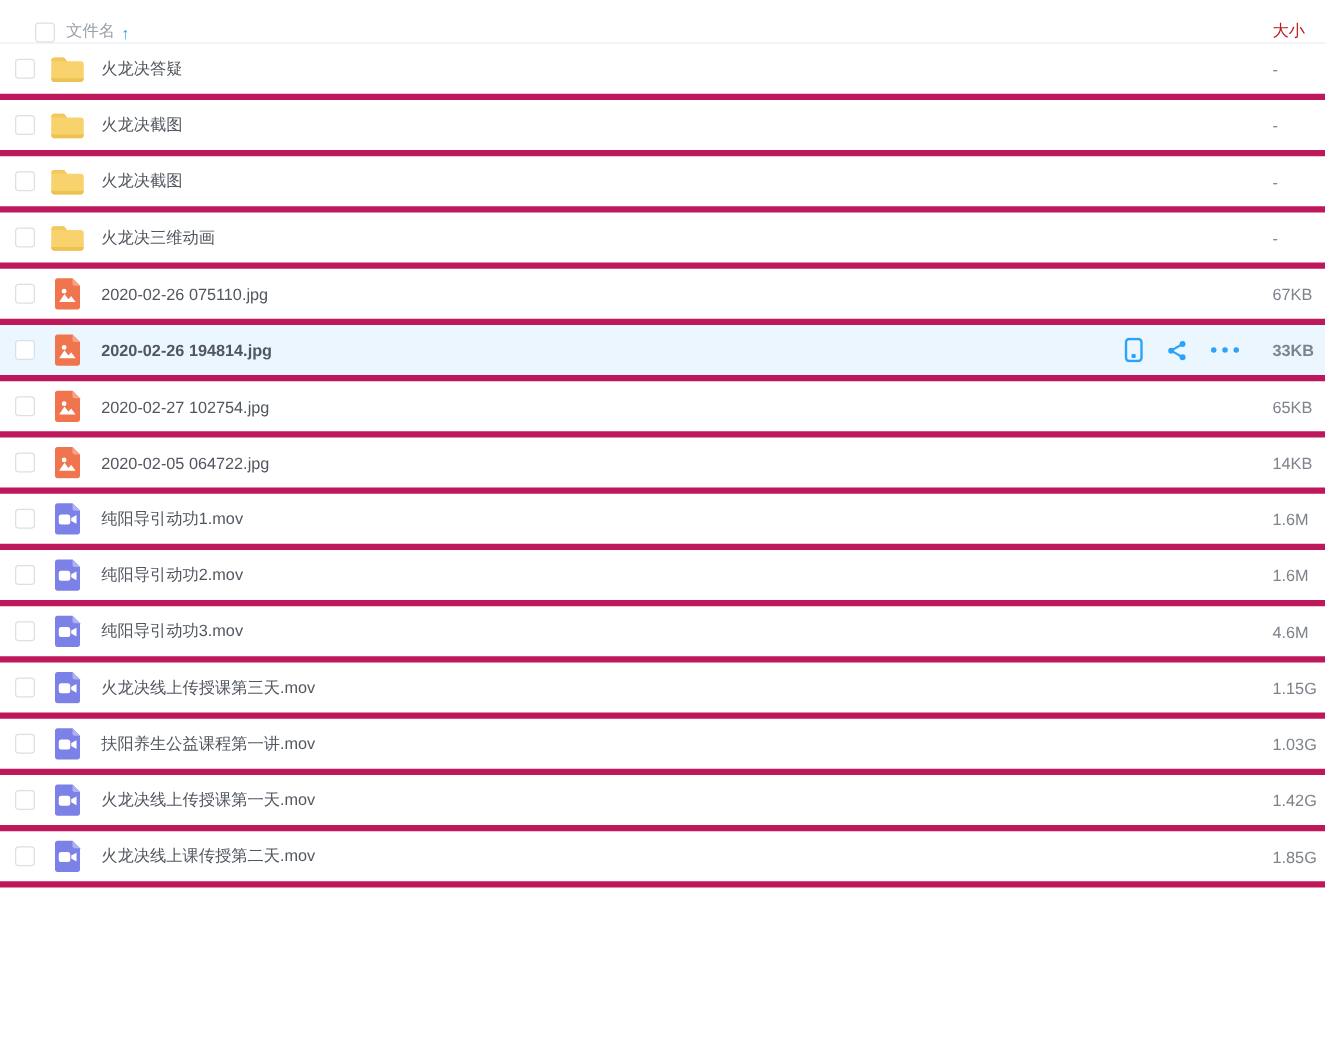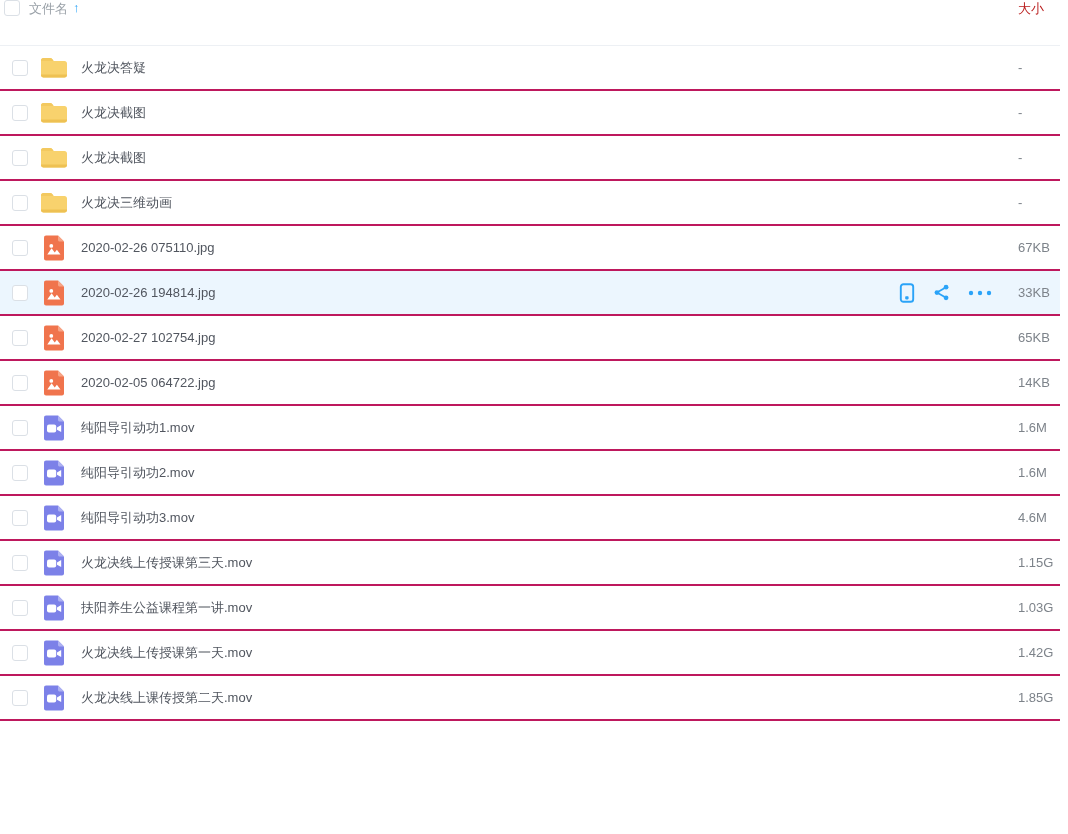--- a/index.html
+++ b/index.html
@@ -6,33 +6,33 @@
   html,body { background:#fff; }
   body {
     width:1068px; height:834px;
     font-family:"Liberation Sans","DejaVu Sans",sans-serif;
     overflow:hidden;
   }
   .file-table { width:1060px; }
 
   
   .thead {
-    height:46px; display:flex; align-items:flex-start;
-    padding-left:4px; border-bottom:1px solid #edf0f4;
+    height:35px; display:flex; align-items:flex-end;
+    padding-left:28px; border-bottom:1px solid #edf0f4;
   }
   .th-name { margin-left:9px; font-size:13px; color:#9aa1a8; }
   .sort-arrow { margin-left:5px; font-size:13px; font-weight:bold; color:#2aa3f8; }
   .th-size { margin-left:auto; width:42px; font-size:13px; color:#b91c1c; text-align:left; }
 
   
   .row {
     height:45px; display:flex; align-items:center;
-    padding-left:12px; border-bottom:2px solid #be185d;
-  }
-  .row.selected { background:#ecf6fe; }
+    padding-left:12px; border-bottom:5px solid #be185d;
+  }
+  .row.selected { background:#ecf6fe;font-weight:bold; }
 
   .checkbox {
     width:16px; height:16px; flex:none;
     border:1px solid #dbe0e6; border-radius:3px; background:#fff;
   }
   .icon-wrap {
     width:28px; height:28px; flex:none; margin-left:12px;
     display:flex; align-items:center; justify-content:center;
   }
   .name { margin-left:13px; font-size:13px; color:#51565f; white-space:nowrap; }

